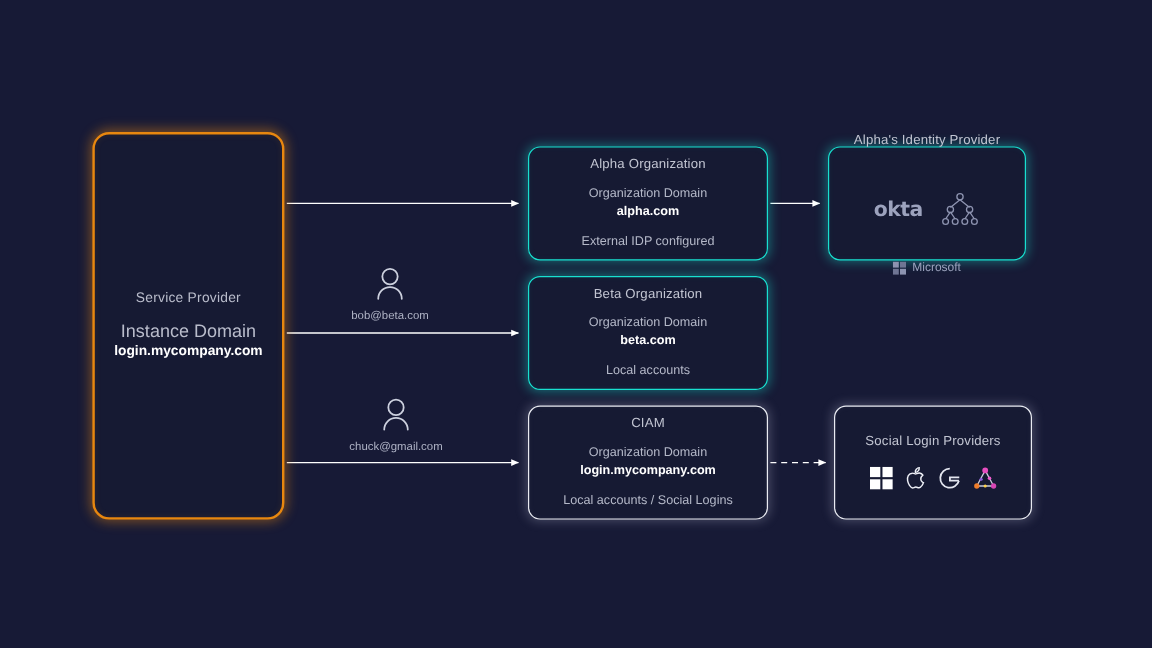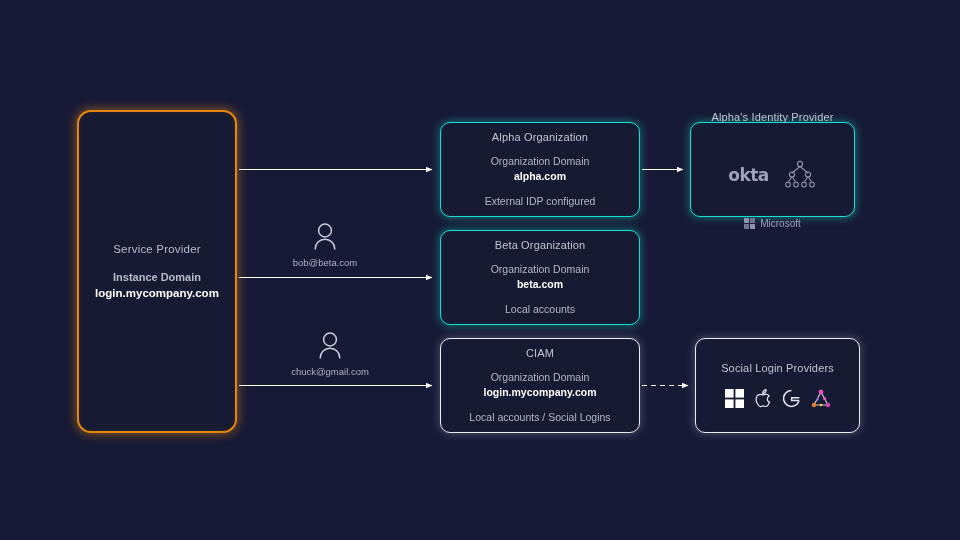--- a/index.html
+++ b/index.html
@@ -45,24 +45,23 @@
     box-shadow: 0 0 10px 2px rgba(232,135,15,0.45),
                 inset 0 0 6px rgba(232,135,15,0.10);
   }
   .sp-title {
     font-size: 11.5px;
     color: #b9bccb;
     letter-spacing: .2px;
     margin-bottom: 14px;
   }
   .sp-sub {
-    font-size: 11px;
+    font-size: 15px;
     color: #b9bccb;
     line-height: 16px;
-    font-weight: bold;
   }
   .sp-strong {
     font-size: 11.5px;
     color: #ffffff;
     font-weight: bold;
     line-height: 16px;
   }
 
   
   .org-box {

